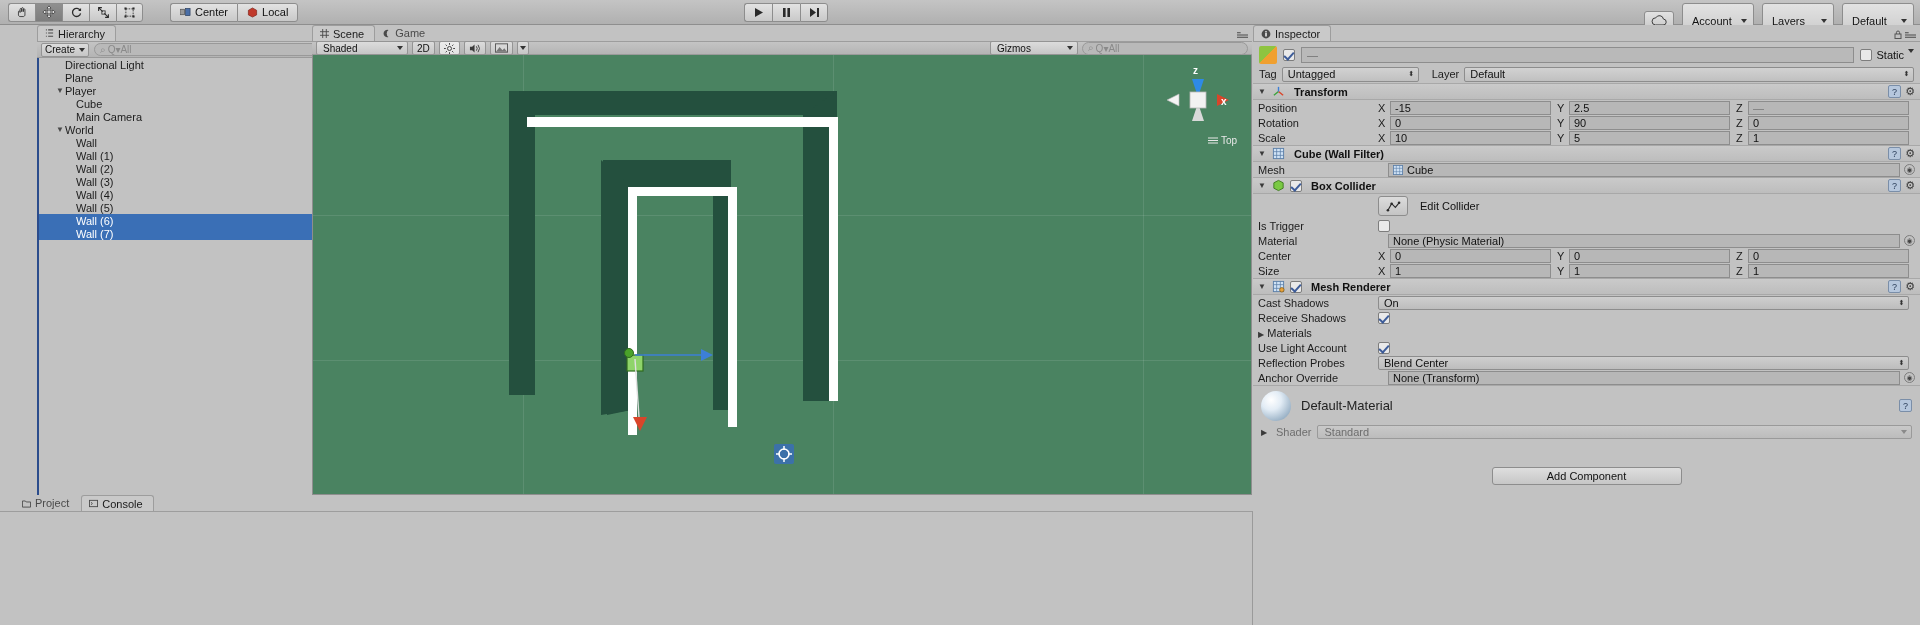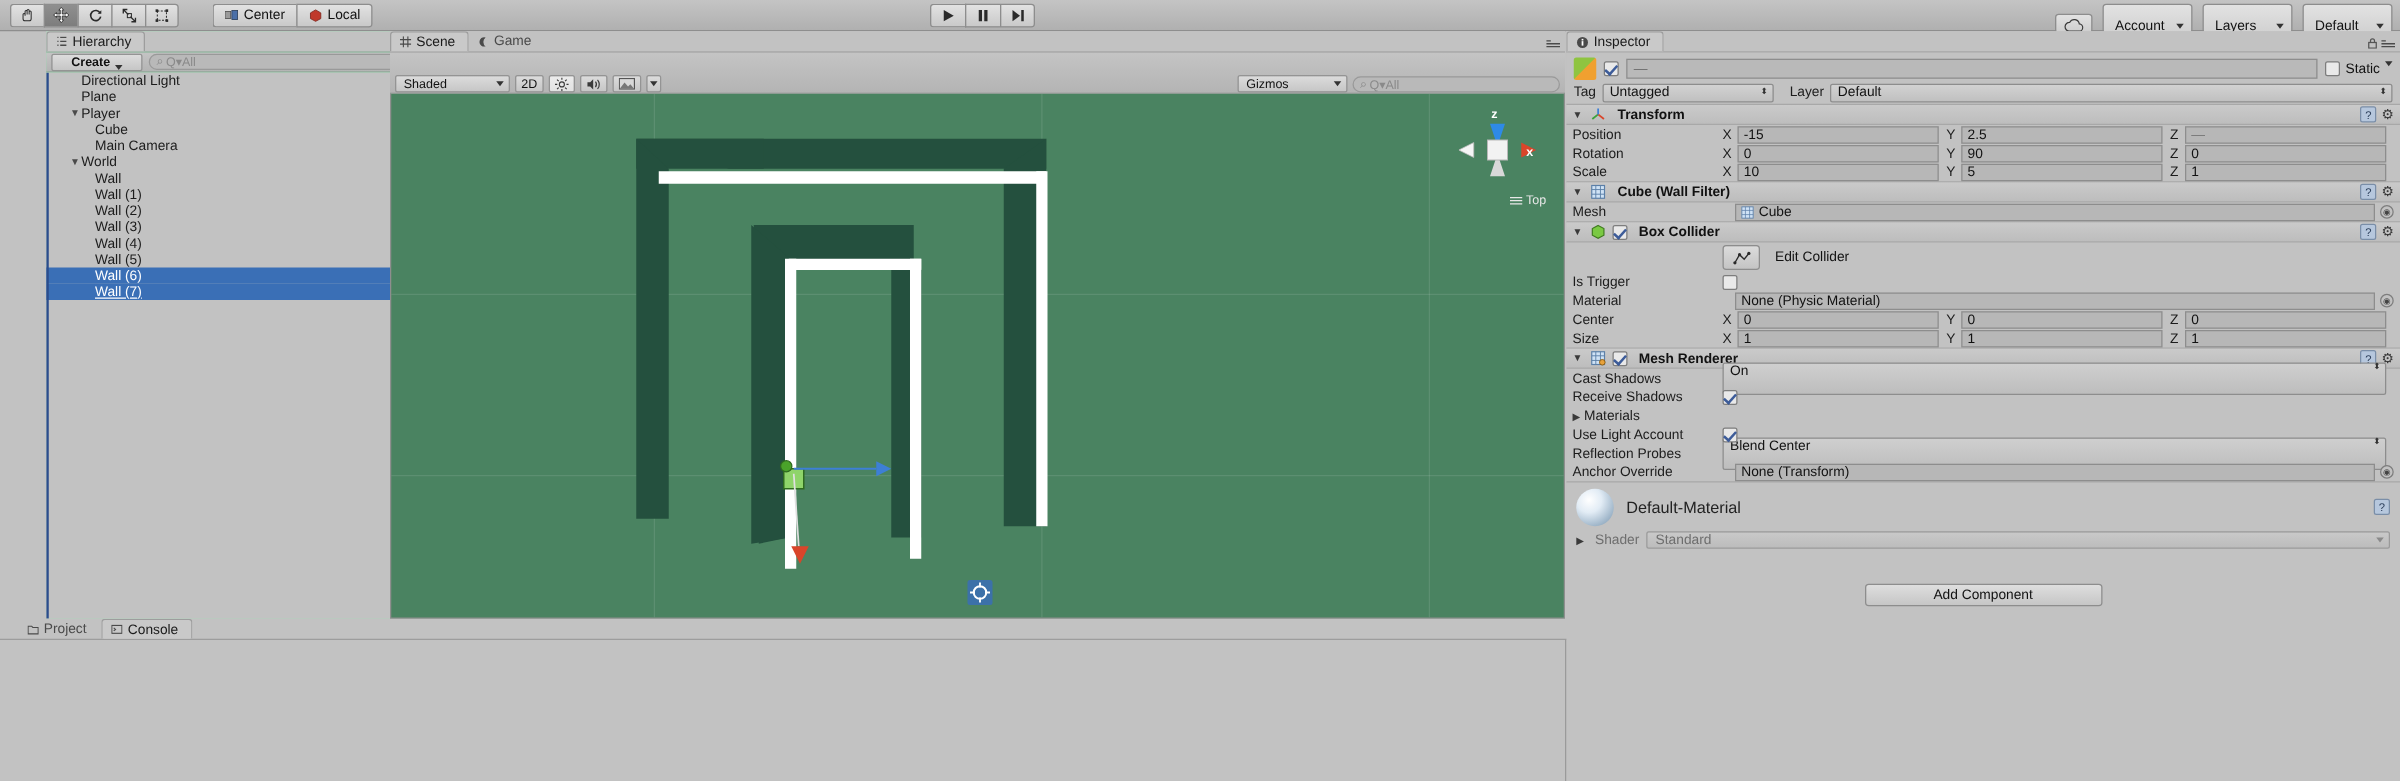--- a/index.html
+++ b/index.html
@@ -87,24 +87,24 @@
   .hierarchy{
     position:absolute; left:0; top:25px; width:311px; height:470px;
     background:#86efac; display:flex; flex-direction:column;margin-left:37px;
   }
   .hier-toolbar{
     height:17px; background:linear-gradient(#c4c4c4,#b4b4b4);
     border-top:1px solid #9d9d9d; border-bottom:1px solid #9a9a9a;
     display:flex; align-items:center; padding-left:4px; gap:5px;
   }
   .create-btn{
-    height:14px; padding:0 15px; font-size:10px;
+    height:14px; padding:0 3px; font-size:10px;
     background:linear-gradient(#dcdcdc,#c6c6c6);
     border:1px solid #949494; border-radius:2px;
-    display:flex; align-items:flex-end; gap:4px; cursor:pointer;font-weight:bold;
+    display:flex; align-items:center; gap:4px; cursor:pointer;
   }
   .search-field{
     height:13px; width:245px; border-radius:7px;
     background:#b9b9b9; border:1px solid #999;
     display:flex; align-items:center; padding-left:5px; gap:2px;
     font-size:10px; color:#8a8a8a; cursor:text;
   }
   .hier-list{ flex:1; background:#c2c2c2; border-right:1px solid #9a9a9a; overflow:hidden; position:relative; }
   .hrow{
     height:13px; display:flex; align-items:center;
@@ -113,23 +113,23 @@
   .hrow.sel{ background:#3a6fb6; color:#fff; }
   .arrow{ width:10px; display:inline-block; text-align:center; font-size:8px; color:#4a4a4a; }
   .hier-leftbar{ position:absolute; left:0; top:0; width:2px; height:100%; background:#2b4c8c; }
 
   
   .scene{
     position:absolute; left:312px; top:25px; width:940px; height:470px;
     display:flex; flex-direction:column; background:#c2c2c2;
   }
   .scene-toolbar{
-    height:34px; background:linear-gradient(#c4c4c4,#b4b4b4);
+    height:14px; background:linear-gradient(#c4c4c4,#b4b4b4);
     border-top:1px solid #9d9d9d; border-bottom:1px solid #9a9a9a;
-    display:flex; align-items:flex-end; padding:0 4px; gap:4px;
+    display:flex; align-items:center; padding:0 4px; gap:4px;
   }
   .sc-dd{
     height:14px; padding:0 4px 0 6px; min-width:88px;
     background:linear-gradient(#dcdcdc,#c6c6c6); border:1px solid #949494; border-radius:2px;
     display:flex; align-items:center; justify-content:space-between; font-size:10px; cursor:pointer;
   }
   .sc-btn{
     height:14px; min-width:18px; padding:0 4px;
     background:linear-gradient(#dcdcdc,#c6c6c6); border:1px solid #949494; border-radius:2px;
     display:flex; align-items:center; justify-content:center; font-size:10px; cursor:pointer;
@@ -199,22 +199,22 @@
     font-size:11px; color:#111; padding-left:4px; display:flex; align-items:center; margin-right:6px;
   }
   .inp.empty{ color:#777; }
   .objfield{
     flex:1;height:14px;background:#b7b7b7;border:1px solid #8d8d8d;
     display:flex;align-items:center;gap:4px;padding-left:4px;font-size:11px;color:#111;
   }
   .dot-target{ margin-left:4px; width:11px;height:11px;border:1px solid #7d7d7d;border-radius:50%;
     display:flex;align-items:center;justify-content:center;font-size:7px;color:#444;background:#c2c2c2; }
   .popup{
-    flex:1;height:26px;background:linear-gradient(#cfcfcf,#bdbdbd);border:1px solid #8d8d8d;border-radius:2px;
-    display:flex;align-items:flex-start;justify-content:space-between;padding:0 3px 0 5px;font-size:11px;cursor:pointer;margin-right:6px;
+    flex:1;height:14px;background:linear-gradient(#cfcfcf,#bdbdbd);border:1px solid #8d8d8d;border-radius:2px;
+    display:flex;align-items:center;justify-content:space-between;padding:0 3px 0 5px;font-size:11px;cursor:pointer;margin-right:6px;
   }
   .editcol-btn{
     width:30px;height:20px;background:linear-gradient(#dcdcdc,#c4c4c4);border:1px solid #8d8d8d;border-radius:3px;
     display:flex;align-items:center;justify-content:center;cursor:pointer;
   }
 
   .matprev{ height:40px; display:flex; align-items:center; padding:0 8px; gap:10px; border-top:1px solid #a8a8a8; background:#c2c2c2;}
   .matsphere{
     width:30px;height:30px;border-radius:50%;
     background:radial-gradient(circle at 34% 30%, #ffffff 0%, #e2ecf5 35%, #9db4c8 75%, #7e94a8 100%);
@@ -413,21 +413,21 @@
         <div class="hrow">
           <span class="arrow"></span>
           <span style="margin-left: 11px;">Wall (5)</span>
         </div>
         <div class="hrow sel">
           <span class="arrow"></span>
           <span style="margin-left: 11px;">Wall (6)</span>
         </div>
         <div class="hrow sel">
           <span class="arrow"></span>
-          <span style="margin-left: 11px; text-decoration: underline;">Wall (7)</span>
+          <span style="margin-left: 11px;">Wall (7)</span>
         </div>
       </div>
   </div>
 
   <div class="scene">
     <div class="panel-tabbar">
       <div class="tab active">
         <svg width="9" height="9" viewBox="0 0 10 10">
             <path d="M3 0v10M7 0v10M0 3h10M0 7h10" stroke="#4a4a4a" stroke-width="1"></path>
           </svg>

